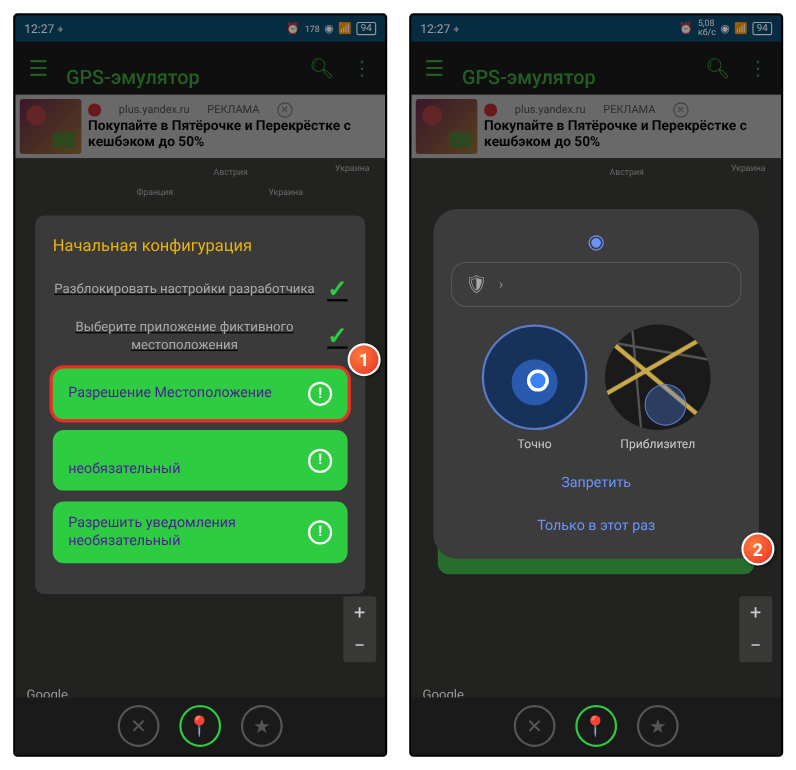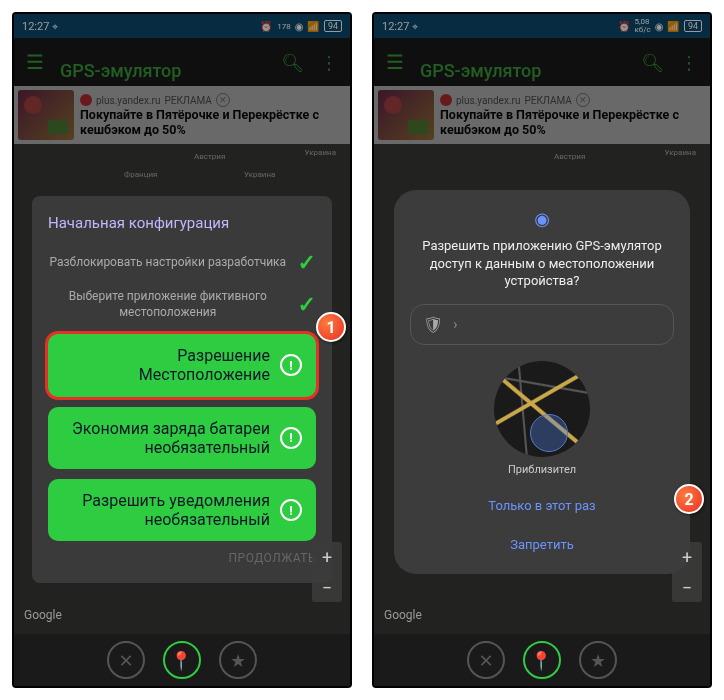--- a/index.html
+++ b/index.html
@@ -12,41 +12,41 @@
   .app-bar { height: 48px; background: #1a1a1a; display: flex; align-items: center; padding: 0 12px; gap: 16px; }
   .hamburger { color: #3a9d3a; font-size: 20px; cursor: pointer; }
   .app-title { color: #3a9d3a; font-size: 18px; font-weight: 500; flex: 1; margin-top: 16px; }
   .search-ic { color: #3a9d3a; font-size: 18px; }
   .menu-dots { color: #3a9d3a; font-size: 18px; }
   .ad-banner { height: 58px; background: #fff; display: flex; align-items: center; padding: 4px; gap: 6px; position: relative; opacity: 0.65; }
   .ad-img { width: 56px; height: 50px; background: linear-gradient(135deg,#8b2d5f,#c94);border-radius:3px;position:relative;}
   .ad-img::after{content:"";position:absolute;top:6px;left:6px;width:18px;height:18px;background:#e55;border-radius:50%;}
   .ad-img::before{content:"";position:absolute;bottom:6px;right:6px;width:20px;height:14px;background:#6a4;border-radius:3px;}
   .ad-text { flex: 1; }
-  .ad-domain { font-size: 10px; color: #666; display: flex; align-items: center; gap: 4px; }
+  .ad-domain { font-size: 10px; color: #666; display: flex; align-items: center; gap: 16px; }
   .ad-domain-icon { width: 12px; height: 12px; background: #f33; border-radius: 50%; display: inline-block; }
   .ad-x { width:14px;height:14px;border:1px solid #999;border-radius:50%;font-size:9px;display:flex;align-items:center;justify-content:center;color:#999;}
   .ad-title { font-size: 12.5px; font-weight: bold; color: #000; line-height: 1.2; }
   .map-bg { position: absolute; top: 130px; left: 0; right: 0; bottom: 0; background: #3a3a36; }
   .map-label { position: absolute; color: #aaa; font-size: 8px; }
   .overlay { position: absolute; top: 0; left: 0; right: 0; bottom: 0; background: rgba(0,0,0,0.4); }
   .config-dialog { position: absolute; top: 182px; left: 18px; right: 18px; background: #3a3a3a; border-radius: 8px; padding: 18px 16px; }
-  .config-title { color: #c4b5fd; font-size: 15px; margin-bottom: 18px; }
-  .config-row { display: flex; align-items: center; gap: 10px; margin-bottom: 14px; }
+  .config-title { color: #eab308; font-size: 15px; margin-bottom: 18px; }
+  .config-row { display: flex; align-items: center; gap: 10px; margin-bottom: 14px; text-decoration: underline; }
   .config-row-text { flex: 1; color: #aaa; font-size: 12px; text-align: center; line-height: 1.3; }
   .check { color: #2ecc40; font-size: 22px; font-weight: bold; }
   .green-btn { background: #2ecc40; border-radius: 10px; padding: 12px 14px; display: flex; align-items: center; justify-content: center; gap: 10px; margin-bottom: 10px; position: relative; }
   .green-btn.highlighted { box-shadow: 0 0 0 3px #e63025; }
-  .green-btn-text { color: #0f172a; font-size: 16px; text-align: right; line-height: 1.2; flex:1;}
+  .green-btn-text { color: #4c1d95; font-size: 13px; text-align: left; line-height: 1.2; flex:1;}
   .green-btn-icon { width: 22px; height: 22px; border: 2px solid #fff; border-radius: 50%; color: #fff; display: flex; align-items: center; justify-content: center; font-size: 13px; font-weight: bold; }
   .continue { text-align: right; color: #666; font-size: 12px; margin-top: 8px; letter-spacing: 0.5px; }
   .badge-num { position: absolute; width: 30px; height: 30px; background: radial-gradient(circle at 35% 35%, #ff7a3d, #e63025); border-radius: 50%; border: 2px solid #fff; color: #fff; font-weight: bold; font-size: 16px; display: flex; align-items: center; justify-content: center; box-shadow: 1px 1px 3px rgba(0,0,0,0.5); z-index: 20; }
   .zoom-ctrl { position: absolute; right: 8px; bottom: 84px; display: flex; flex-direction: column; background: rgba(60,60,60,0.85); border-radius: 3px; }
   .zoom-btn { width: 30px; height: 30px; color: #ccc; display: flex; align-items: center; justify-content: center; font-size: 18px; cursor: pointer; }
-  .google-logo { position: absolute; left: 10px; bottom: 64px; color: #999; font-size: 12px; }
+  .google-logo { position: absolute; left: 10px; bottom: 48px; color: #999; font-size: 12px; }
   .bottom-bar { position: absolute; bottom: 0; left: 0; right: 0; height: 52px; background: #1a1a1a; display: flex; align-items: center; justify-content: center; gap: 18px; }
   .circ-btn { width: 38px; height: 38px; border: 2.5px solid #555; border-radius: 50%; display: flex; align-items: center; justify-content: center; color: #555; font-size: 18px; }
   .circ-btn.active { border-color: #2ecc40; color: #2ecc40; }
 
   
   .perm-dialog { position: absolute; top: 176px; left: 20px; right: 20px; background: #3c3c3c; border-radius: 22px; padding: 18px 16px 10px; }
   .perm-pin { text-align: center; color: #6b93ff; font-size: 18px; margin-bottom: 8px; }
   .perm-title { color: #eee; font-size: 13px; text-align: center; line-height: 1.35; margin-bottom: 14px; }
   .perm-info { border: 1px solid #555; border-radius: 14px; padding: 10px 12px; display: flex; align-items: center; gap: 10px; margin-bottom: 16px; }
   .perm-info-icon { color: #aaa; font-size: 16px; }
@@ -118,28 +118,27 @@
     </div>
     <div class="config-row">
       <div class="config-row-text">Выберите приложение фиктивного местоположения</div>
       <div class="check">✓</div>
     </div>
     <div class="green-btn highlighted">
       <span class="green-btn-text">Разрешение Местоположение</span>
       <span class="green-btn-icon">!</span>
     </div>
     <div class="green-btn">
-      <span class="green-btn-text"><span>Экономия заряда батареи</span><br><span>необязательный</span></span>
+      <span class="green-btn-text"><br><span>необязательный</span></span>
       <span class="green-btn-icon">!</span>
     </div>
     <div class="green-btn">
       <span class="green-btn-text"><span>Разрешить уведомления</span><br><span>необязательный</span></span>
       <span class="green-btn-icon">!</span>
     </div>
-    <div class="continue">ПРОДОЛЖАТЬ</div>
   </div>
 
   <div class="badge-num" style="top:298px;right:4px;">1</div>
 
   <div class="zoom-ctrl">
     <div class="zoom-btn">+</div>
     <div class="zoom-btn">−</div>
   </div>
   <div class="google-logo">Google</div>
   <div class="bottom-bar">
@@ -184,33 +183,36 @@
   </div>
   <div class="overlay"></div>
 
   <span class="config-title-cut">Нач</span>
   <div class="ghost-green" style="top:350px;"></div>
   <div class="ghost-green" style="top:406px;"></div>
   <div class="ghost-green" style="top:462px;"></div>
 
   <div class="perm-dialog">
     <div class="perm-pin">◉</div>
-    <div class="perm-title">Разрешить приложению GPS-эмулятор доступ к данным о местоположении устройства?</div>
     <div class="perm-info">
       <span class="perm-info-icon">🛡</span>
       <span class="perm-info-chev">›</span>
     </div>
     <div class="perm-maps">
+      <div class="perm-map">
+        <div class="perm-map-img perm-map-precise"></div>
+        <div class="perm-map-label">Точно</div>
+      </div>
       <div class="perm-map">
         <div class="perm-map-img perm-map-approx"></div>
         <div class="perm-map-label">Приблизител</div>
       </div>
     </div>
+    <div class="perm-btn">Запретить</div>
     <div class="perm-btn">Только в этот раз</div>
-    <div class="perm-btn">Запретить</div>
   </div>
 
   <div class="badge-num" style="top:470px;right:6px;">2</div>
 
   <div class="zoom-ctrl">
     <div class="zoom-btn">+</div>
     <div class="zoom-btn">−</div>
   </div>
   <div class="google-logo">Google</div>
   <div class="bottom-bar">

